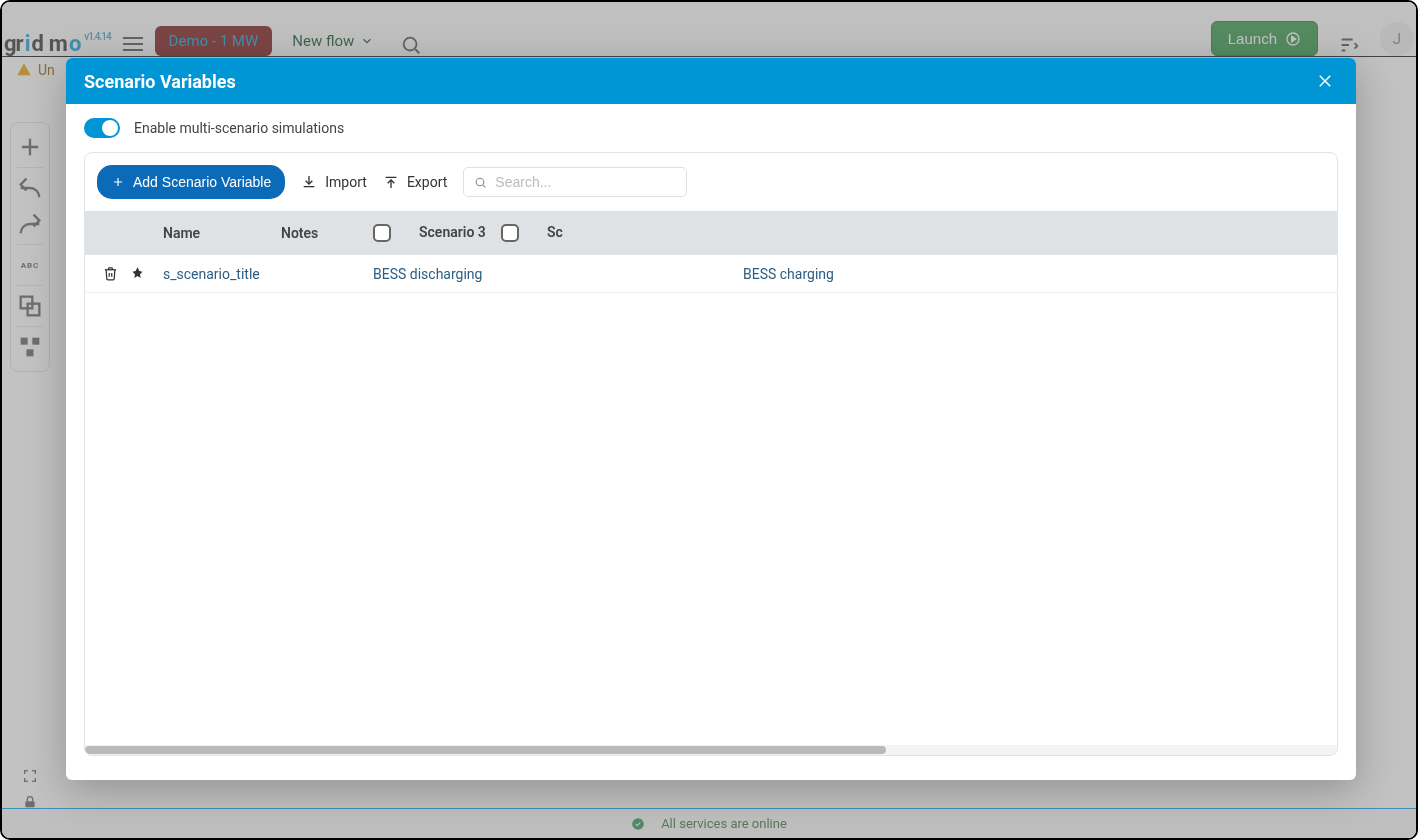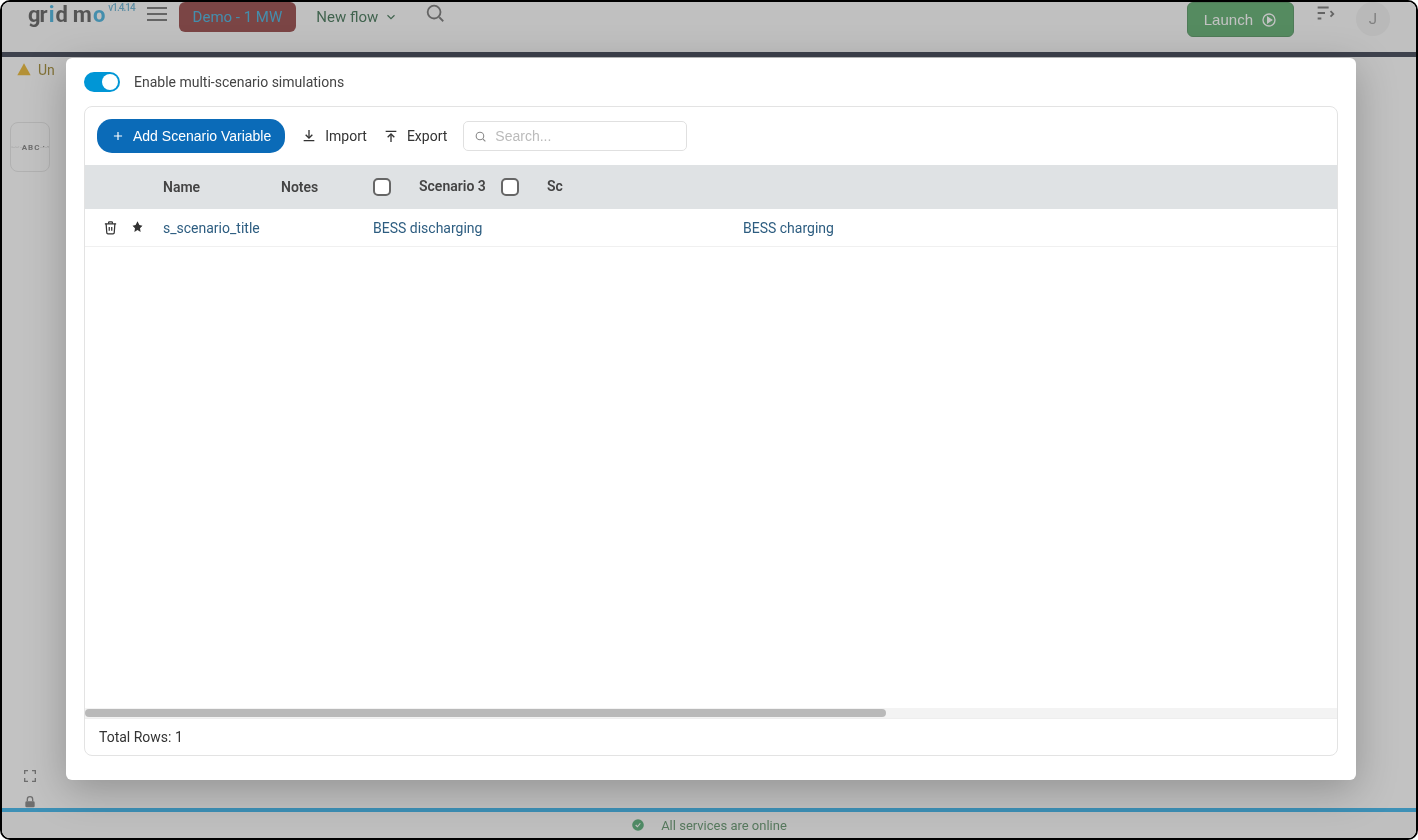--- a/index.html
+++ b/index.html
@@ -1,43 +1,43 @@
 <!DOCTYPE html>
 <html><head>
 <meta charset="utf-8">
 <style>
   * { box-sizing: border-box; margin: 0; padding: 0; }
   html, body { width: 1418px; height: 840px; font-family: -apple-system, BlinkMacSystemFont, 'Segoe UI', Roboto, sans-serif; overflow: hidden; background: #fff; }
   body { position: relative; border: 2px solid #000; border-radius: 10px; }
 
   
   .app { position: absolute; inset: 0; }
-  .topbar { height: 55px; display: flex; align-items: flex-start; gap: 10px; padding: 0 26px; background: #fbfbfb; border-bottom: 5px solid #0f172a; }
+  .topbar { height: 55px; display: flex; align-items: flex-end; gap: 10px; padding: 0 2px; background: #fbfbfb; border-bottom: 1px solid #0f172a; }
   .logo { display:flex; align-items:flex-start; gap:2px; font-weight:700; font-size:22px; color:#3a3a3a; letter-spacing:-1px;}
   .logo sup { font-size:10px; color:#4aa0c9; font-weight:500; margin-left:2px;}
   .logo .o { color:#1aa0d8; }
   .hamburger { width:24px; height:24px; cursor:pointer; display:flex; flex-direction:column; justify-content:center; gap:4px; padding:0 2px;}
   .hamburger div{height:2px; background:#555;}
   .pill { background:#7f1d1d; border-radius:6px; padding:6px 14px; color:#1aa0d8; font-size:15px; }
   .newflow { display:flex; align-items:center; gap:6px; font-size:15px; color:#14532d; padding:6px 10px; cursor:pointer;}
   .newflow svg{width:14px;height:14px;}
   .search-ico { width:22px; height:22px; margin-left:6px; cursor:pointer; color:#555;}
   .topbar .spacer { flex:1; }
   .launch-btn { background:#3a9b4e; color:#fff; border:1px solid #2f7e3f; border-radius:6px; padding:8px 16px; font-size:15px; display:flex; align-items:center; gap:8px; cursor:pointer;}
   .launch-btn svg{width:16px;height:16px;}
   .filter-ico{ width:22px; height:22px; color:#555; margin:0 10px; cursor:pointer;}
   .avatar{ width:34px; height:34px; border-radius:50%; background:#eee; display:flex; align-items:center;justify-content:center; color:#888; font-size:15px;}
   .warnrow{ height:26px; display:flex; align-items:center; gap:6px; padding:0 14px; font-size:14px; color:#8a6d00;}
   .warnrow svg{width:16px;height:16px; color:#e6a700;}
-  .lefttools{ position:absolute; left:8px; top:120px; width:40px; background:#fff; border:1px solid #e0e0e0; border-radius:8px; display:flex; flex-direction:row; align-items:center; padding:6px 0;}
+  .lefttools{ position:absolute; left:8px; top:120px; width:40px; background:#fff; border:1px solid #e0e0e0; border-radius:8px; display:flex; flex-direction:column; align-items:center; padding:6px 0;}
   .lefttools .tool{ width:28px; height:36px; display:flex; align-items:center; justify-content:center; color:#666; cursor:pointer;}
   .lefttools hr{ width:70%; border:none; border-top:1px solid #e6e6e6; margin:2px 0;}
   .lefttools .abc{ font-size:8px; font-weight:700; letter-spacing:1px;}
   .cornertools{ position:absolute; left:8px; bottom:28px; width:40px; display:flex; flex-direction:column; align-items:center; gap:10px; color:#666;}
-  .statusbar{ position:absolute; bottom:0; left:0; right:0; height:30px; display:flex; align-items:center; justify-content:center; gap:16px; font-size:13px; color:#3b7a48; background:#fafafa; border-top:4px solid #0ea5e9;}
+  .statusbar{ position:absolute; bottom:0; left:0; right:0; height:30px; display:flex; align-items:center; justify-content:center; gap:16px; font-size:13px; color:#3b7a48; background:#fafafa; border-top:1px solid #0ea5e9;}
   .statusbar svg{width:14px;height:14px; color:#2e9b56;}
 
   
   .scrim{ position:absolute; inset:0; background:rgba(120,120,120,0.45); }
 
   
   .modal{ position:absolute; left:64px; top:56px; right:60px; bottom:58px; background:#fff; border-radius:6px; box-shadow:0 10px 40px rgba(0,0,0,0.25); display:flex; flex-direction:column; overflow:hidden;}
   .modal-header{ background:#0096d6; color:#fff; height:46px; display:flex; align-items:center; justify-content:space-between; padding:0 18px;}
   .modal-header h1{ font-size:18px; font-weight:700;}
   .modal-header .close{ cursor:pointer; width:26px; height:26px; display:flex; align-items:center; justify-content:center;}
@@ -186,20 +186,29 @@
         <circle cx="12" cy="12" r="10"></circle>
         <polyline points="8 12 11 15 16 9" fill="none" stroke="#fff" stroke-width="2"></polyline>
       </svg>
     <span>All services are online</span>
   </div>
 </div>
 
 <div class="scrim"></div>
 
 <div class="modal">
+  <div class="modal-header">
+    <h1>Scenario Variables</h1>
+    <div class="close">
+      <svg width="18" height="18" viewBox="0 0 24 24" stroke="#fff" stroke-width="2">
+          <line x1="5" y1="5" x2="19" y2="19"></line>
+          <line x1="19" y1="5" x2="5" y2="19"></line>
+        </svg>
+    </div>
+  </div>
 
   <div class="modal-body">
     <div class="enable-row">
       <div class="switch"></div>
       <span>Enable multi-scenario simulations</span>
     </div>
 
     <div class="panel">
       <div class="panel-toolbar">
         <button class="btn-primary">
@@ -268,18 +277,15 @@
             <div class="col-scen">BESS charging</div>
             <div class="col-scen-small"></div>
             <div class="col-scen-small"></div>
           </div>
         </div>
         <div class="hscroll">
             <div class="thumb"></div>
           </div>
       </div>
 
-      <div class="panel-footer">
-        <span>Total Rows: </span><span>1</span>
-      </div>
     </div>
   </div>
 </div>
 
 </body></html>

